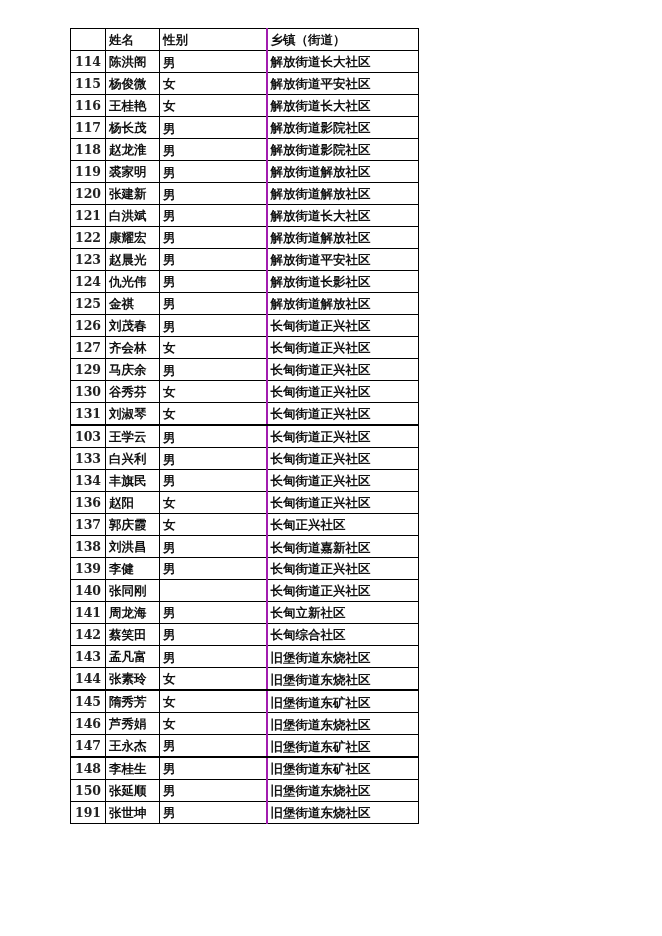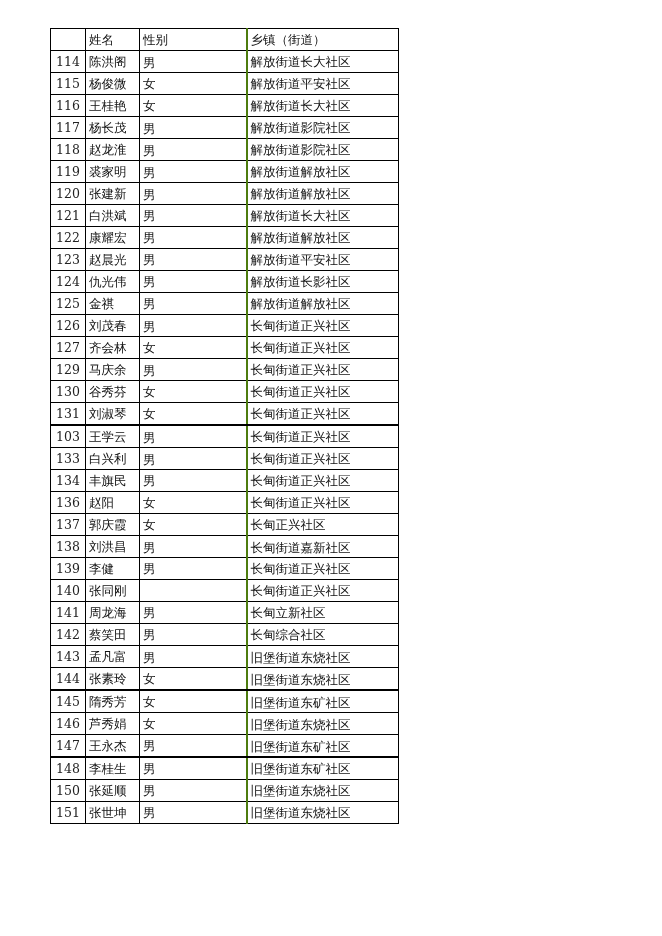--- a/index.html
+++ b/index.html
@@ -1,23 +1,23 @@
 <!DOCTYPE html>
 <html><head>
 <meta charset="utf-8">
 <style>
   html, body { margin: 0; padding: 0; background: #ffffff; }
   body { width: 662px; height: 936px; position: relative; overflow: hidden;
          font-family: "DejaVu Serif", "Liberation Serif", serif; color: #111; }
-  table { position: absolute; left: 50px; top: 28px; border-collapse: collapse;
-          table-layout: fixed; width: 348px; }
+  table { position: absolute; left: 70px; top: 28px; border-collapse: collapse;
+          table-layout: fixed; width: 348px; font-weight: bold; }
   td { border: 1px solid #000; height: 21px; padding: 0 0 0 3px; font-size: 12.5px;
        line-height: 21px; white-space: nowrap; overflow: hidden; vertical-align: middle; }
   td.num { text-align: center; padding: 0; color: #222; }
-  td.addr { border-left: 2px solid #4d7c0f; }
+  td.addr { border-left: 2px solid #a21caf; }
   tr.thick td { border-bottom: 2px solid #000; }
   tr.head td { font-size: 12.5px; }
   td.low { vertical-align: bottom; line-height: 18px; }
 </style>
 </head>
 <body>
 
 <table>
   <colgroup>
     <col style="width:35px">
@@ -230,19 +230,19 @@
         <td>男</td>
         <td class="addr">旧堡街道东矿社区</td>
       </tr>
       <tr>
         <td class="num">150</td>
         <td>张延顺</td>
         <td>男</td>
         <td class="addr">旧堡街道东烧社区</td>
       </tr>
       <tr>
-        <td class="num">151</td>
+        <td class="num">191</td>
         <td>张世坤</td>
         <td>男</td>
         <td class="addr">旧堡街道东烧社区</td>
       </tr>
     </tbody>
 </table>
 
 </body></html>

